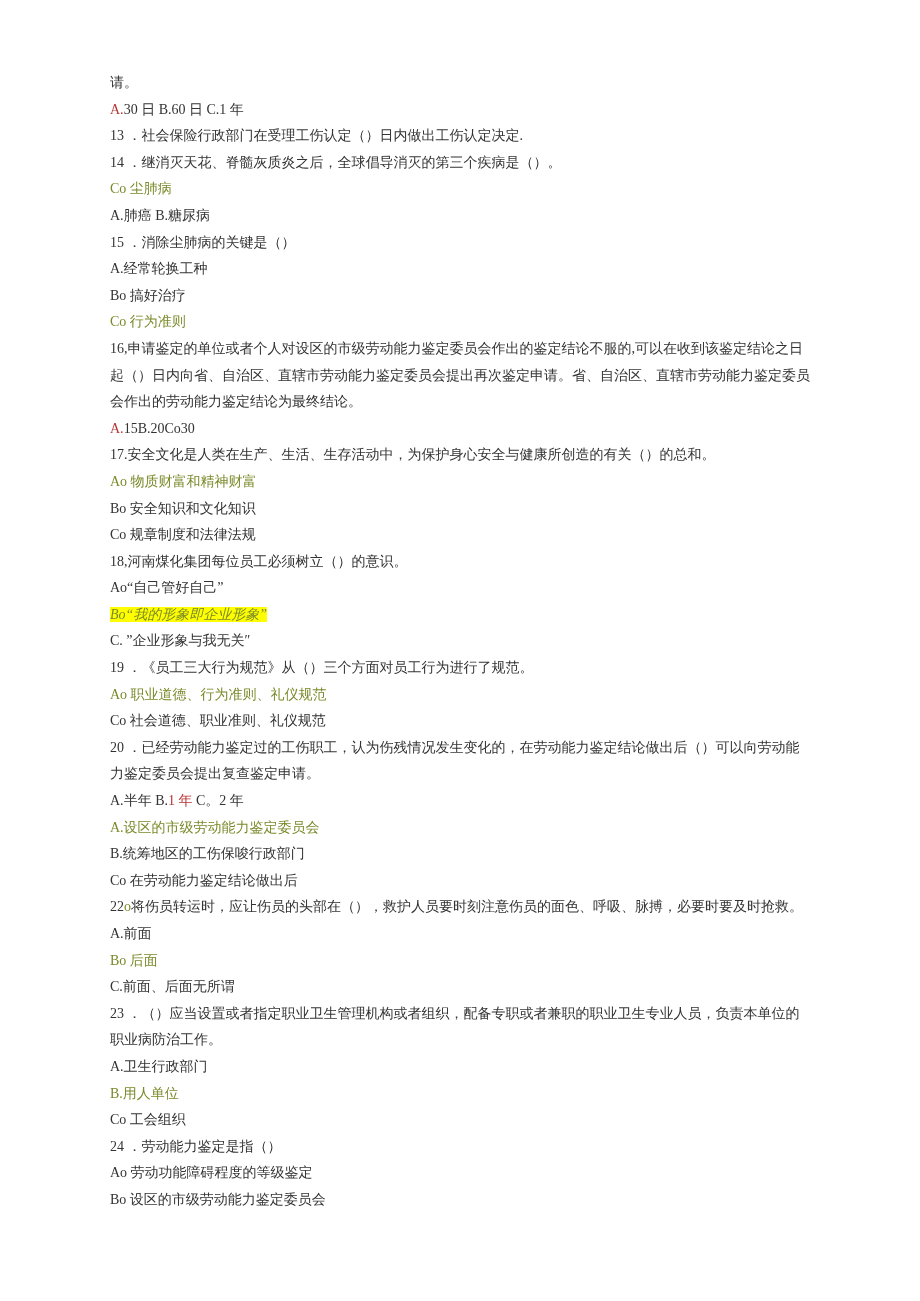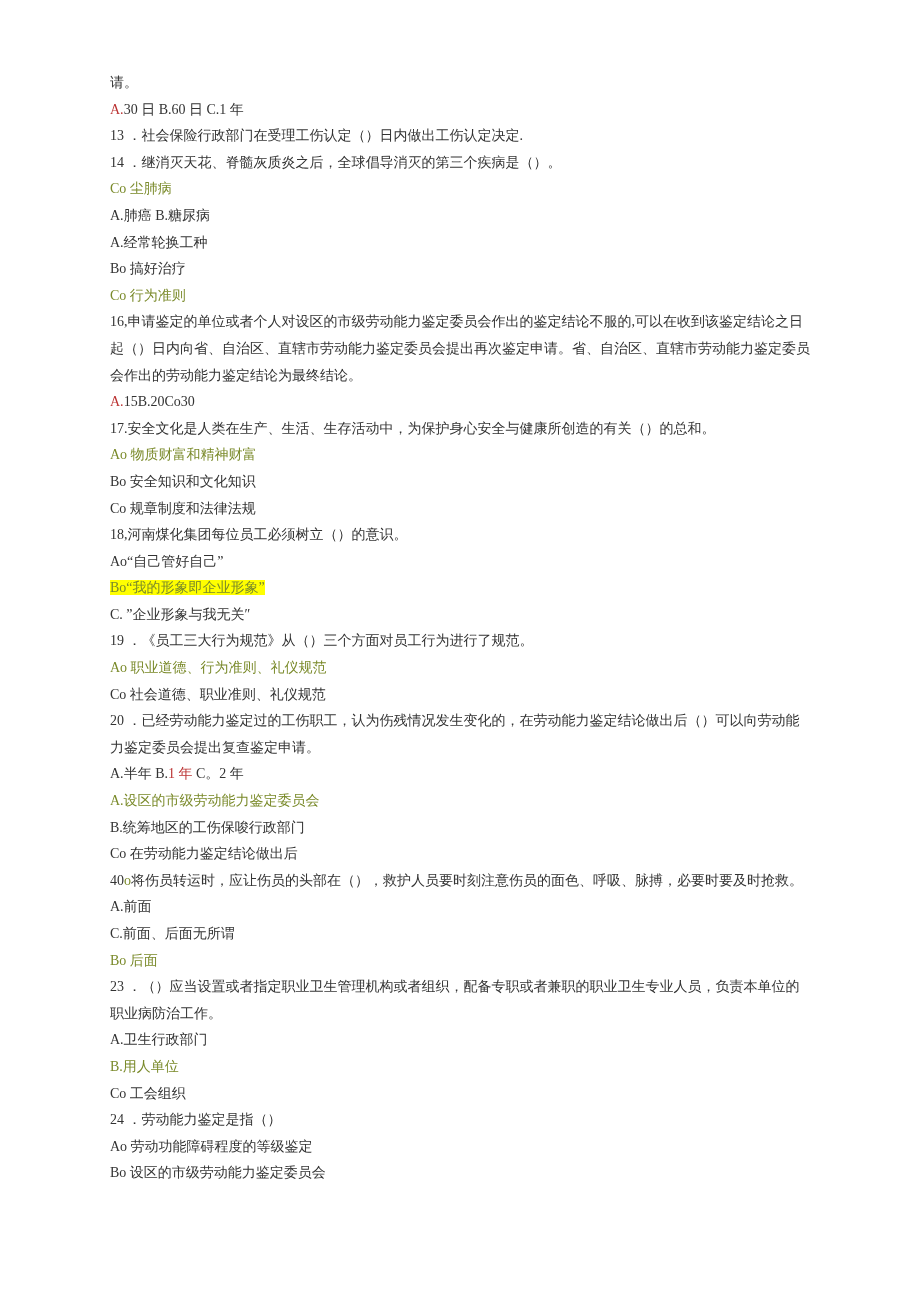--- a/index.html
+++ b/index.html
@@ -22,32 +22,34 @@
     word-break: break-all;
   }
   .num {
     color: #bb3333;
   }
   .ocr {
     color: #7a8a2a;
   }
   .hl {
     background-color: #ffff00;
+    font-style: italic;
   }
 </style>
 </head>
 <body>
 
 <div class="page" id="page">
     <div class="line"><span>请。</span></div>
     <div class="line"><span class="num">A.</span><span>30 日 B.60 日 C.1 年</span></div>
     <div class="line"><span>13 ．社会保险行政部门在受理工伤认定（）日内做出工伤认定决定.</span></div>
     <div class="line"><span>14 ．继消灭天花、脊髓灰质炎之后，全球倡导消灭的第三个疾病是（）。</span></div>
     <div class="line"><span class="ocr">Co 尘肺病</span></div>
     <div class="line"><span>A.</span><span>肺癌 B.糖尿病</span></div>
+    <div class="line"><span>15 ．消除尘肺病的关键是（）</span></div>
     <div class="line"><span>A.经常轮换工种</span></div>
     <div class="line"><span>Bo 搞好治疗</span></div>
     <div class="line"><span class="ocr">Co 行为准则</span></div>
     <div class="line"><span>16,申请鉴定的单位或者个人对设区的市级劳动能力鉴定委员会作出的鉴定结论不服的,可以在收到该鉴定结论之日起（）日内向省、自治区、直辖市劳动能力鉴定委员会提出再次鉴定申请。省、自治区、直辖市劳动能力鉴定委员会作出的劳动能力鉴定结论为最终结论。</span></div>
     <div class="line"><span class="num">A.</span><span>15B.20Co30</span></div>
     <div class="line"><span>17.安全文化是人类在生产、生活、生存活动中，为保护身心安全与健康所创造的有关（）的总和。</span></div>
     <div class="line"><span class="ocr">Ao 物质财富和精神财富</span></div>
     <div class="line"><span>Bo 安全知识和文化知识</span></div>
     <div class="line"><span>Co 规章制度和法律法规</span></div>
     <div class="line"><span>18,河南煤化集团每位员工必须树立（）的意识。</span></div>
@@ -55,24 +57,24 @@
     <div class="line"><span class="ocr hl">Bo“我的形象即企业形象”</span></div>
     <div class="line"><span>C. ”企业形象与我无关″</span></div>
     <div class="line"><span>19 ．《员工三大行为规范》从（）三个方面对员工行为进行了规范。</span></div>
     <div class="line"><span class="ocr">Ao 职业道德、行为准则、礼仪规范</span></div>
     <div class="line"><span>Co 社会道德、职业准则、礼仪规范</span></div>
     <div class="line"><span>20 ．已经劳动能力鉴定过的工伤职工，认为伤残情况发生变化的，在劳动能力鉴定结论做出后（）可以向劳动能力鉴定委员会提出复查鉴定申请。</span></div>
     <div class="line"><span>A.</span><span>半年 B.</span><span class="num">1 年</span><span> C。2 年</span></div>
     <div class="line"><span class="ocr">A.设区的市级劳动能力鉴定委员会</span></div>
     <div class="line"><span>B.统筹地区的工伤保唆行政部门</span></div>
     <div class="line"><span>Co 在劳动能力鉴定结论做出后</span></div>
-    <div class="line"><span>40</span><span class="ocr">o</span><span>将伤员转运时，应让伤员的头部在（），救护人员要时刻注意伤员的面色、呼吸、脉搏，必要时要及时抢救。</span></div>
+    <div class="line"><span>22</span><span class="ocr">o</span><span>将伤员转运时，应让伤员的头部在（），救护人员要时刻注意伤员的面色、呼吸、脉搏，必要时要及时抢救。</span></div>
     <div class="line"><span>A.前面</span></div>
+    <div class="line"><span class="ocr">Bo 后面</span></div>
     <div class="line"><span>C.前面、后面无所谓</span></div>
-    <div class="line"><span class="ocr">Bo 后面</span></div>
     <div class="line"><span>23 ．（）应当设置或者指定职业卫生管理机构或者组织，配备专职或者兼职的职业卫生专业人员，负责本单位的职业病防治工作。</span></div>
     <div class="line"><span>A.卫生行政部门</span></div>
     <div class="line"><span class="ocr">B.用人单位</span></div>
     <div class="line"><span>Co 工会组织</span></div>
     <div class="line"><span>24 ．劳动能力鉴定是指（）</span></div>
     <div class="line"><span>Ao 劳动功能障碍程度的等级鉴定</span></div>
     <div class="line"><span>Bo 设区的市级劳动能力鉴定委员会</span></div>
   </div>
 
 </body></html>

